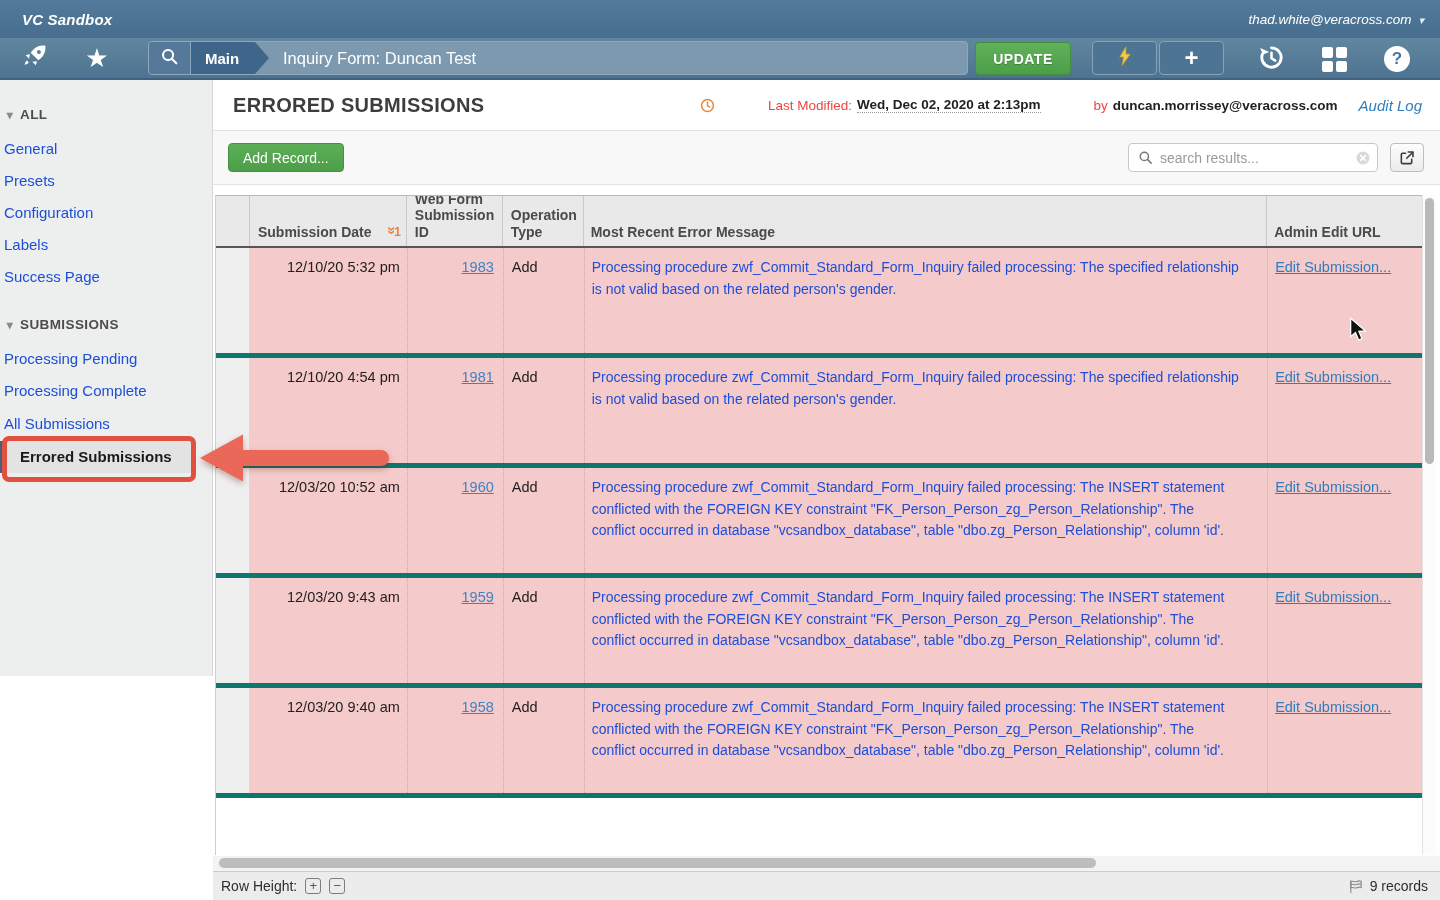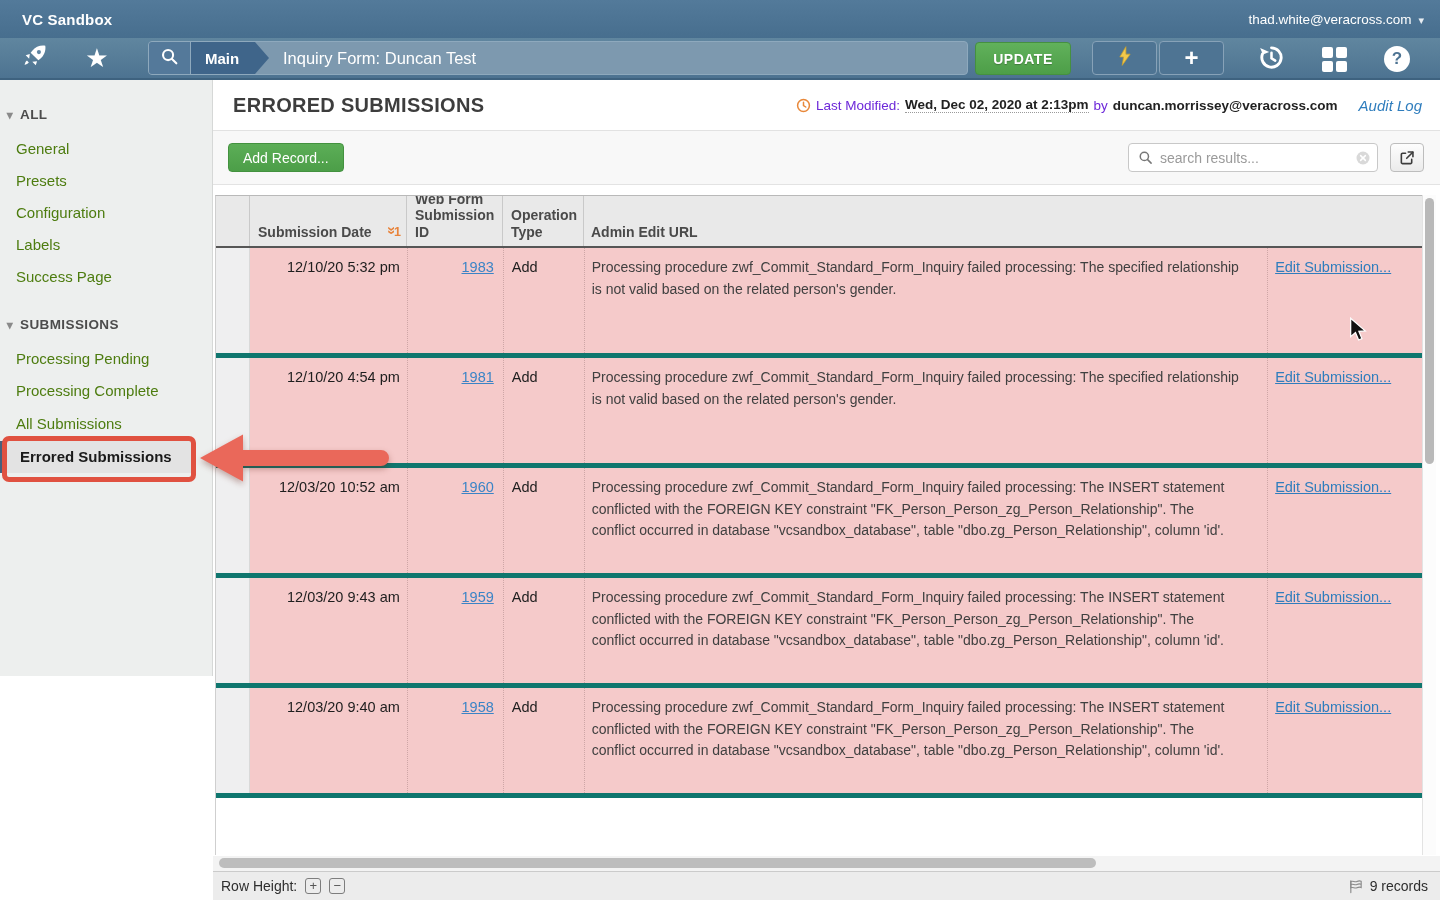--- a/index.html
+++ b/index.html
@@ -2,21 +2,21 @@
 <html><head>
 <meta charset="utf-8">
 <style>
   * { margin:0; padding:0; box-sizing:border-box; }
   html,body { width:1440px; height:900px; overflow:hidden; background:#fff;
     font-family:"Liberation Sans", sans-serif; -webkit-font-smoothing:antialiased; }
   body { position:relative; }
 
   
   .topbar { position:absolute; left:0; top:0; width:1440px; height:38px;
-    background:linear-gradient(180deg,#537a9a,#476e8e); display:flex; align-items:center; }
+    background:linear-gradient(180deg,#537a9a,#476e8e); display:flex; align-items:center;font-style:italic; }
   .app-title { color:#fff; font-size:15px; font-weight:600; margin-left:22px; letter-spacing:.2px; }
   .user-box { margin-left:auto; margin-right:16px; display:flex; align-items:center; gap:7px; color:#fff; font-size:13.5px; cursor:default; }
   .caret-down::before { content:"▾"; font-size:11px; color:#e8eef3; }
 
   
   .toolbar { position:absolute; left:0; top:38px; width:1440px; height:42px;
     background:linear-gradient(180deg,#60869f,#4d7391); border-bottom:2px solid #3e627f; }
   .tb-iconbtn { position:absolute; top:2px; width:42px; height:36px; display:flex; align-items:center; justify-content:center; cursor:pointer; }
   .star-glyph::before { content:"★"; color:#fff; font-size:26px; line-height:1; }
   .crumb-bar { position:absolute; left:148px; top:3px; right:472px; height:34px;
@@ -43,38 +43,38 @@
   .help-circle { width:26px; height:26px; border-radius:50%; background:#fff; color:#4d7392;
     font-weight:700; font-size:17px; display:flex; align-items:center; justify-content:center; }
 
   
   .sidebar { position:absolute; left:0; top:80px; width:213px; height:596px;
     background:#edefee; border-right:1px solid #d6d8d7; }
   .side-hdr { position:absolute; left:0; width:100%; height:26px; display:flex; align-items:center;
     font-size:13.5px; font-weight:700; color:#4c4c4c; letter-spacing:.4px; cursor:pointer; }
   .tri-glyph { width:20px; text-align:center; }
   .tri-glyph::before { content:"▾"; color:#8a8a8a; font-size:12px; }
-  .side-link { position:absolute; left:0; width:100%; height:32px; line-height:32px; padding-left:16px;
-    font-size:15px; color:#4d7c0f; cursor:pointer; text-decoration:none; display:block; }
+  .side-link { position:absolute; left:0; width:100%; height:32px; line-height:32px; padding-left:4px;
+    font-size:15px; color:#1d4ed8; cursor:pointer; text-decoration:none; display:block; }
   .side-selected { position:absolute; left:0; top:361px; width:196px; height:32px; background:#e3e3e3;
     border-left:6px solid #46607c; line-height:32px; padding-left:14px; font-size:15px; font-weight:700; color:#1a1a1a; cursor:pointer; }
 
   
   .ann-box { position:absolute; left:2px; top:436px; width:194px; height:46px;
     border:5px solid #e05140; border-radius:7px; z-index:40; pointer-events:none; }
   .ann-arrow { position:absolute; left:197px; top:430px; z-index:41; pointer-events:none;
     filter:drop-shadow(0 3px 3px rgba(100,25,15,.35)); }
 
   
   .main { position:absolute; left:213px; top:80px; width:1227px; height:820px; background:#fff; }
   .page-header { position:absolute; left:0; top:0; width:100%; height:51px; border-bottom:1px solid #e2e2e2;
     display:flex; align-items:center; padding:0 18px 0 20px; }
   .page-title { font-size:20px; font-weight:700; color:#3d3d3d; letter-spacing:.3px; }
   .mod-cluster { margin-left:auto; display:flex; align-items:center; gap:5px; font-size:13.5px; white-space:nowrap; }
-  .mod-gray { color:#6d28d9; }
+  .mod-gray { color:#ef4444;margin-left:48px; }
   .mod-strong { color:#222; font-weight:700; }
   .mod-date { border-bottom:1px dotted #9a9a9a; }
   .audit-link { margin-left:16px; color:#2f7dbd; font-size:15px; text-decoration:none; cursor:pointer;font-style:italic; }
 
   .actions-bar { position:absolute; left:0; top:51px; width:100%; height:54px; background:#f8f8f8;
     border-bottom:1px solid #e3e3e3; display:flex; align-items:center; padding:0 16px 0 15px; }
   .add-btn { height:29px; padding:0 14px; background:linear-gradient(180deg,#5cae57,#4c9e48);
     border:1px solid #43923f; border-radius:4px; color:#fff; font-size:14px; cursor:pointer;
     font-family:"Liberation Sans",sans-serif; }
   .search-wrap { margin-left:auto; display:flex; align-items:center; width:250px; height:29px;
@@ -95,21 +95,21 @@
   .c-num { width:34px; }
   .c-date { width:157px; }
   .c-id { width:96px; }
   .c-op { width:81px; }
   .c-msg { width:684px; }
   .c-url { width:155px; }
   .tr .c-num { background:#efeff0; border-right:1px solid #d9d9d9; }
   .tr .c-date { text-align:right; padding:11px 7px 0 0; }
   .tr .c-id { border-left:1px dotted #cda6a6; text-align:right; padding:11px 9px 0 0; }
   .tr .c-op { border-left:1px dotted #cda6a6; padding:11px 0 0 8px; }
-  .tr .c-msg { border-left:1px dotted #cda6a6; padding:9px 26px 0 7px; line-height:21.5px; font-size:14px; color:#404040; }
+  .tr .c-msg { border-left:1px dotted #cda6a6; padding:9px 26px 0 7px; line-height:21.5px; font-size:14px; color:#1d4ed8; }
   .tr .c-url { border-left:1px dotted #cda6a6; padding:11px 0 0 7px; }
   .th-date { justify-content:space-between; padding:0 5px 6px 8px; }
   .th-pad { padding-left:8px; }
   .th-msg { padding-left:7px; }
   .id-link { color:#3b84c6; text-decoration:underline; cursor:pointer;margin-left:27px; }
   .edit-link { color:#2f7dbd; text-decoration:underline; cursor:pointer; font-size:14.5px; }
   .sort-wrap { display:flex; align-items:flex-end; gap:1px; }
   .sort-glyph { display:inline-block; transform:rotate(-90deg) translateX(2px); color:#e8833a; font-weight:700; font-size:15px; line-height:1; }
   .sort-glyph::before { content:"«"; }
   .sort-num { color:#e8833a; font-size:12.5px; font-weight:700; }
@@ -282,20 +282,21 @@
       <div class="c-num"></div>
       <div class="c-date th-date">
         <span>Submission Date</span>
         <span class="sort-wrap">
           <span class="sort-glyph"></span>
           <span class="sort-num">1</span>
         </span>
       </div>
       <div class="c-id th-pad">Web Form Submission ID</div>
       <div class="c-op th-pad">Operation Type</div>
+      <div class="c-msg th-msg">Most Recent Error Message</div>
       <div class="c-url th-msg" style="border-right:none;">Admin Edit URL</div>
     </div>
 
     <div class="tr">
       <div class="c-num"></div>
       <div class="c-date">12/10/20 5:32 pm</div>
       <div class="c-id"><a class="id-link">1983</a></div>
       <div class="c-op">Add</div>
       <div class="c-msg">Processing procedure zwf_Commit_Standard_Form_Inquiry failed processing: The specified relationship is not valid based on the related person's gender.</div>
       <div class="c-url"><a class="edit-link">Edit Submission...</a></div>

